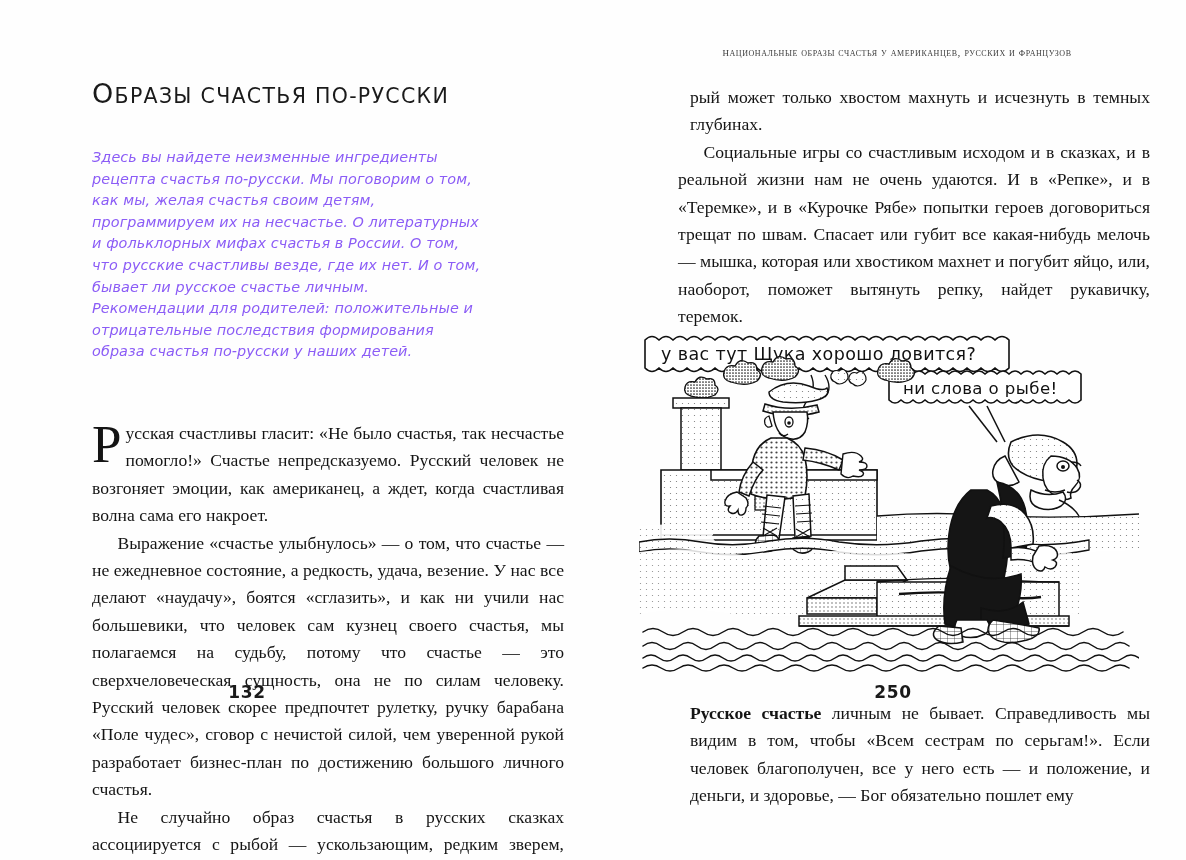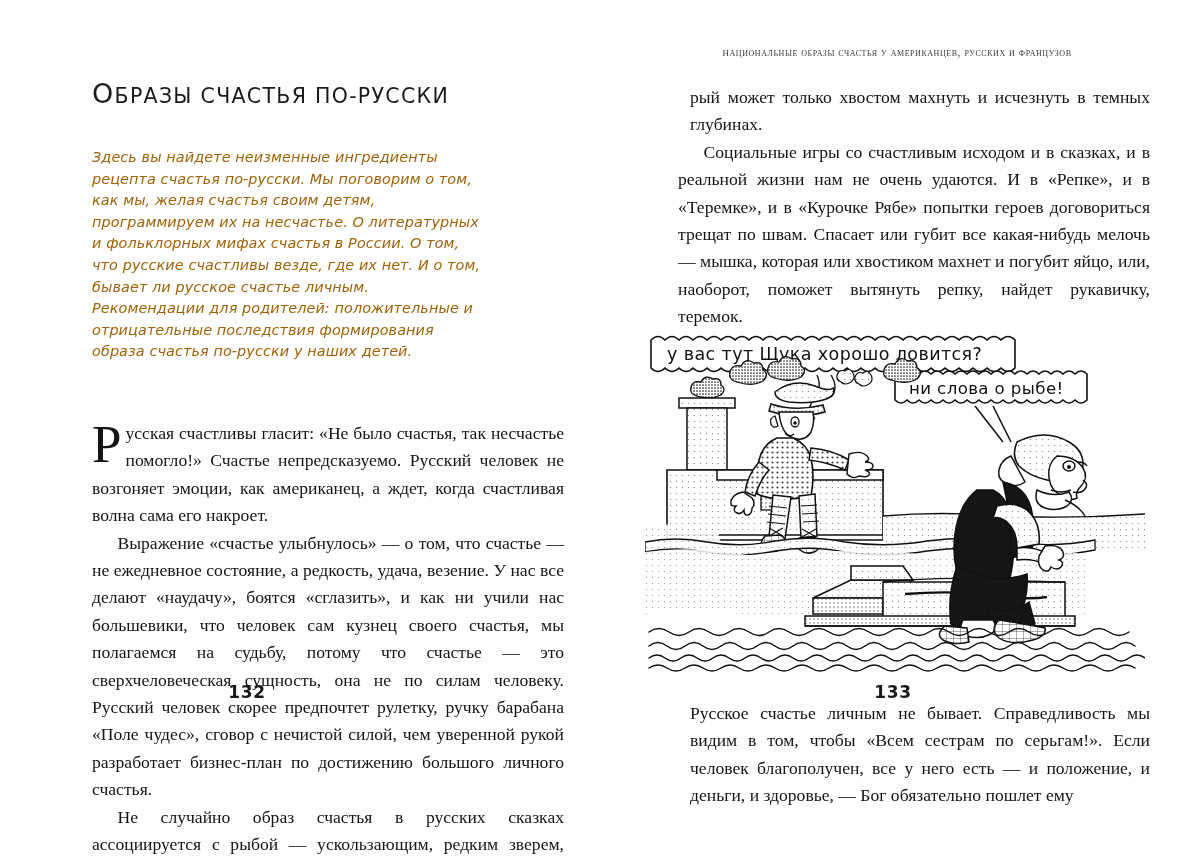--- a/index.html
+++ b/index.html
@@ -27,21 +27,21 @@
   }
   .chapter-title .cap{font-size:27px;}
   .chapter-title .sc{font-size:20.5px;}
 
   .lede{
     position:absolute;left:78px;top:147px;width:390px;
     font-family:"DejaVu Sans", sans-serif;
     font-style:italic;
     font-size:14.4px;
     line-height:21.6px;
-    color:#a16207;
+    color:#8b5cf6;
     letter-spacing:.1px;
   }
 
   .body-col{
     position:absolute;left:78px;width:472px;
     font-family:"Liberation Serif", serif;
     font-size:17.6px;
     line-height:27.4px;
     text-align:justify;
     color:#141414;
@@ -56,21 +56,21 @@
 
   .dropcap{
     float:left;
     font-family:"Liberation Serif", serif;
     font-size:53px;
     line-height:46px;
     padding:0 4px 0 0;
     margin-top:1px;
   }
 
-  .bold-lead{font-weight:400;}
+  .bold-lead{font-weight:700;}
 
   .folio{
     position:absolute;bottom:22px;width:100%;
     text-align:center;
     font-family:"DejaVu Sans", sans-serif;
     font-weight:600;
     font-size:17px;
     letter-spacing:.6px;
     color:#1a1a1a;
   }
@@ -85,21 +85,21 @@
     letter-spacing:.55px;
     color:#3a3a3a;
     font-variant:small-caps;
     text-transform:lowercase;
     text-align:center;
     white-space:nowrap;
   }
   .running-head::first-letter{font-size:13.5px;}
 
   .cartoon-wrap{
-    position:absolute;left:45px;top:330px;width:500px;height:345px;
+    position:absolute;left:39px;top:330px;width:500px;height:345px;
   }
   .cartoon-wrap svg{display:block;width:100%;height:100%;}
 
   .bubble-text{
     font-family:"DejaVu Sans", sans-serif;
     font-size:17.5px;
     fill:#111;
     letter-spacing:.4px;
   }
   .bubble-text.small{font-size:16.6px;}
@@ -329,16 +329,16 @@
                    q9 -6 18 0 q9 6 18 0 q9 -6 18 0 q9 6 18 0 q9 -6 18 0 q9 6 18 0
                    q9 -6 18 0 q9 6 18 0 q9 -6 18 0"></path>
         </g>
       </svg>
     </div>
 
     <div class="body-col" style="top:700px;">
       <p class="cont"><span class="bold-lead">Русское счастье</span><span> личным не бывает. Справедливость мы видим в том, чтобы «Всем сестрам по серьгам!». Если человек благополучен, все у него есть — и положение, и деньги, и здоровье, — Бог обязательно пошлет ему</span></p>
     </div>
 
-    <div class="folio folio-right">133</div>
+    <div class="folio folio-right">250</div>
   </div>
 
 </div>
 
 </body></html>

